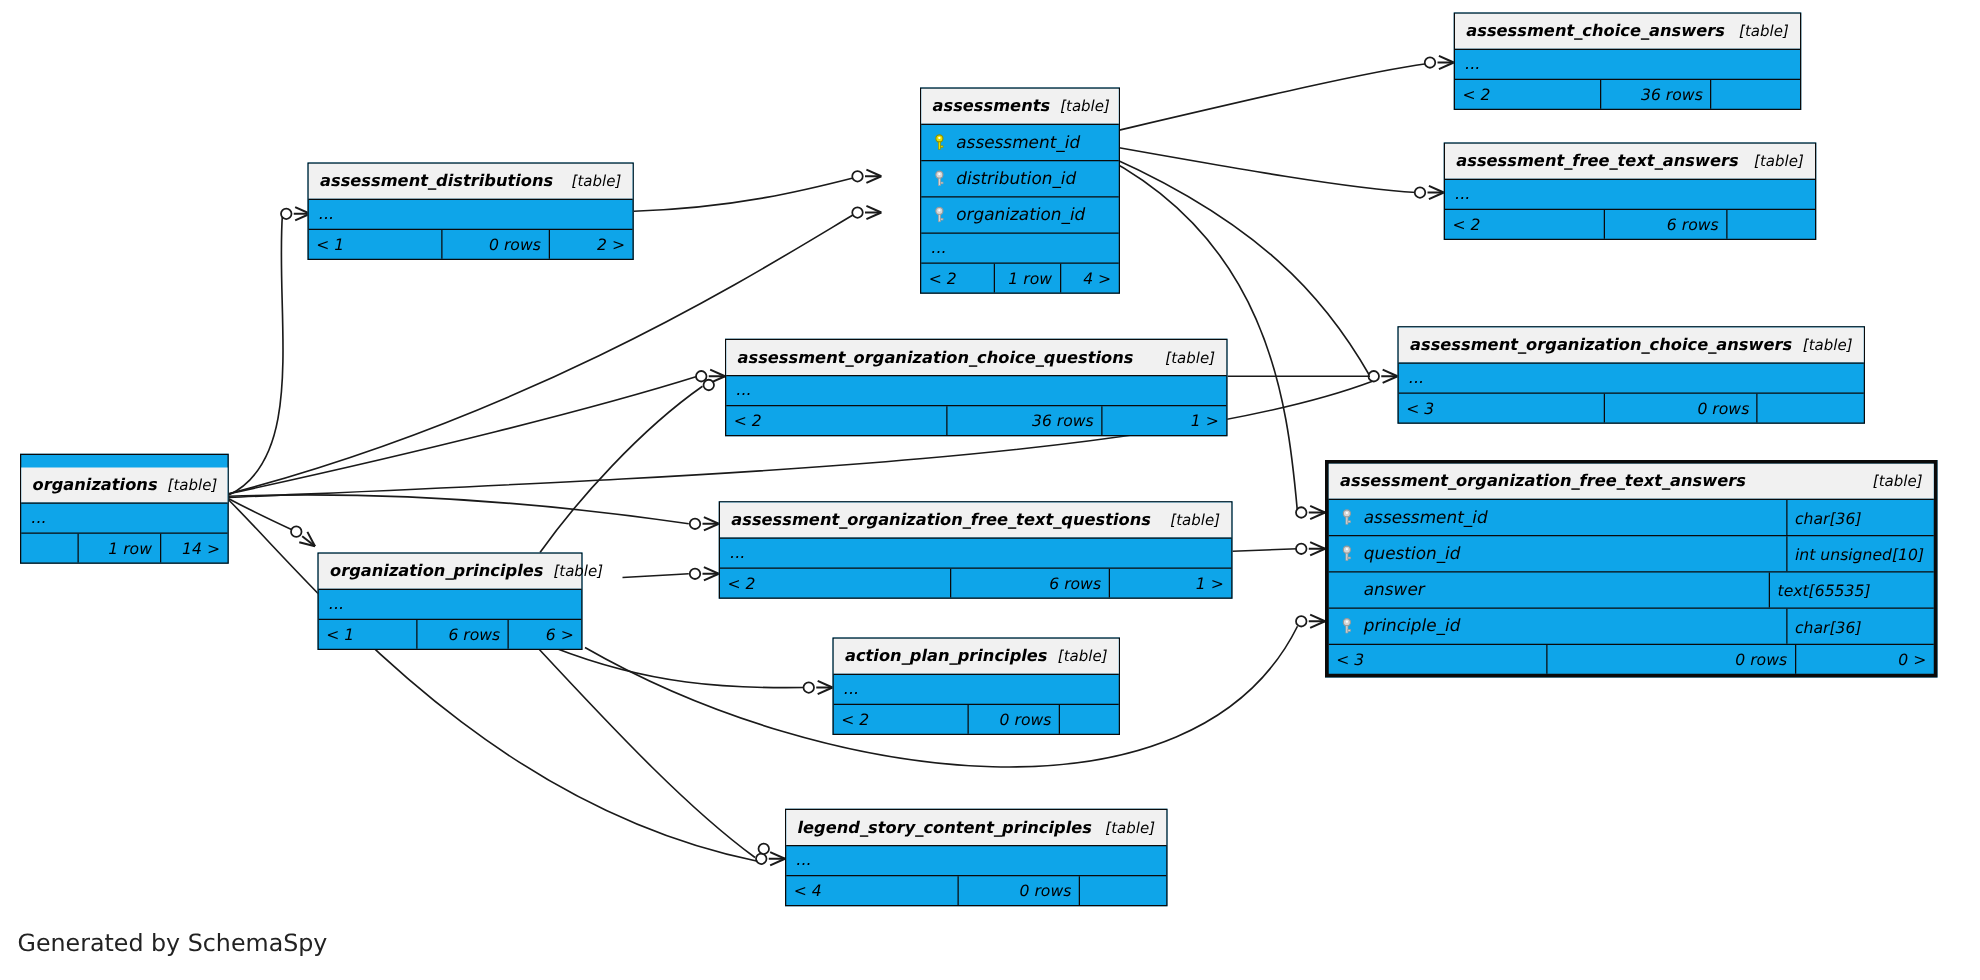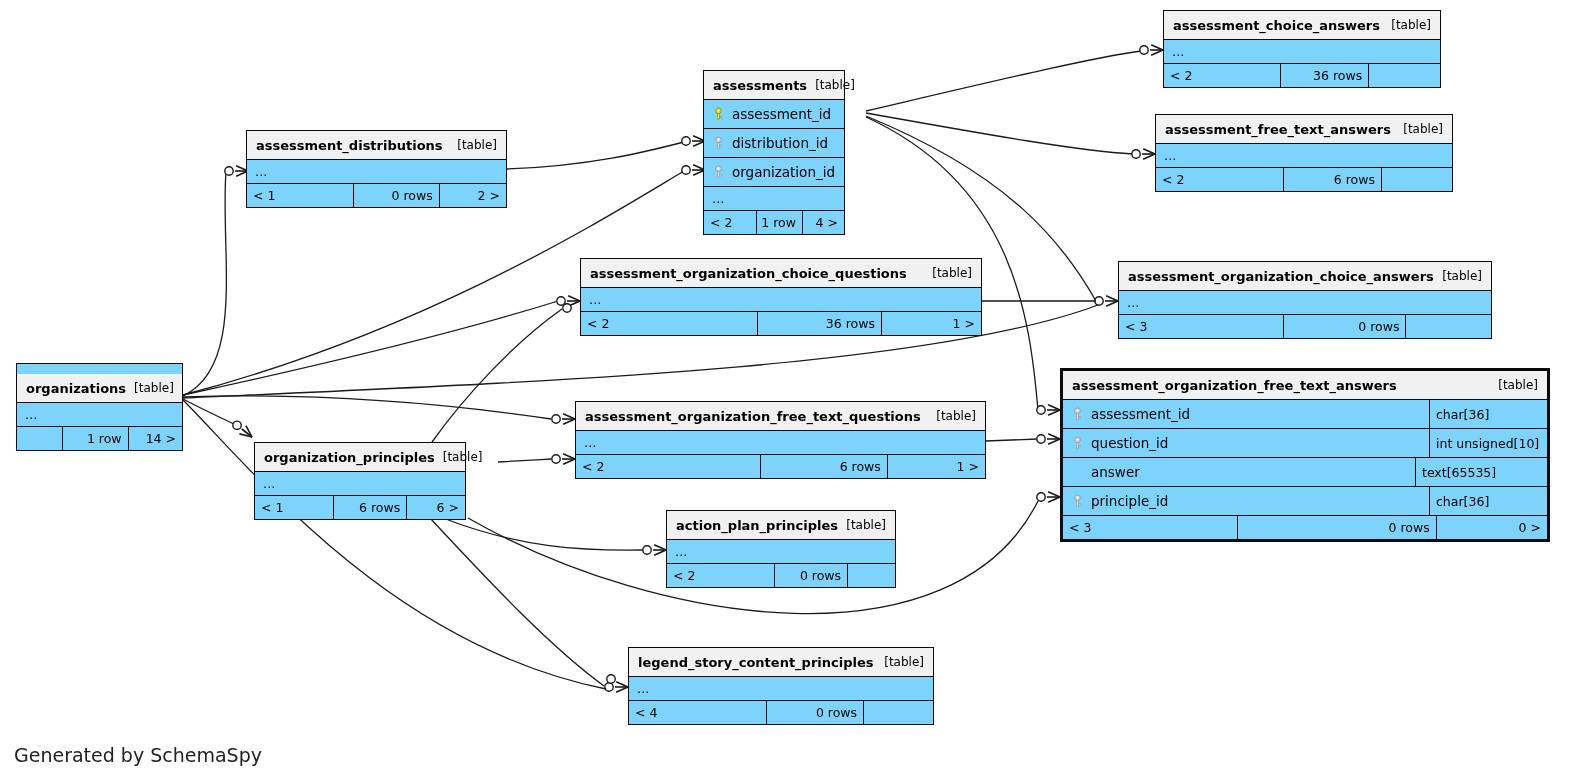--- a/index.html
+++ b/index.html
@@ -3,21 +3,21 @@
 <meta charset="utf-8">
 <style>
   * { box-sizing: border-box; margin: 0; padding: 0; }
   html,body { background:#fff; }
   #diagram {
     position: relative; width: 1584px; height: 784px;
     background: #fff; font-family: "DejaVu Sans", sans-serif; color: #000;
     overflow: hidden;
   }
   #edges { position: absolute; left: 0; top: 0; z-index: 1; }
-  .table-box { position: absolute; z-index: 2; background: #7dd3fc; border: 1.4px solid #0a0a0a; }
+  .table-box { position: absolute; z-index: 2; background: #0ea5e9; border: 1.4px solid #0a0a0a; font-style: italic; }
   .table-box.main { border: 3px solid #0a0a0a; }
   .t-header { height: 28px; display: flex; align-items: center; justify-content: space-between;
               padding: 0 9px; background: #f1f1f1; }
   .t-name { font-size: 13px; font-weight: 700; white-space: nowrap; }
   .t-tag  { font-size: 12px; padding-left: 8px; white-space: nowrap; }
   .t-row  { height: 29px; display: flex; align-items: center;
             border-top: 1px solid #0a0a0a; font-size: 13.5px; }
   .keyicon { width: 28px; min-width: 28px; display: flex; justify-content: center; align-items: center; }
   .t-label { white-space: nowrap; }
   .t-type { margin-left: auto; border-left: 1px solid #0a0a0a; height: 100%;
@@ -202,21 +202,21 @@
         <span class="t-name">assessment_free_text_answers</span>
         <span class="t-tag">[table]</span>
       </div>
       <div class="t-dots">...</div>
       <div class="t-footer">
         <span class="fc fc-l" style="width: 43%;">&lt; 2</span>
         <span class="fc fc-c" style="width: 33%;">6 rows</span>
         <span class="fc fc-r" style="width: 24%;"></span>
       </div>
     </div>
-    <div class="table-box" style="left: 703px; top: 70px; width: 142px;">
+    <div class="table-box" style="left: 736px; top: 70px; width: 160px;">
       <div class="t-header" style="background: rgb(241, 241, 241);">
         <span class="t-name">assessments</span>
         <span class="t-tag">[table]</span>
       </div>
       <div class="t-row">
         <span class="keyicon">
           <svg width="11" height="14" viewBox="0 0 12 15">
             <circle cx="6" cy="4" r="3.1" fill="#e8e000" stroke="#8f8f00" stroke-width="1"></circle>
             <circle cx="6" cy="3.5" r="1" fill="#ffffff"></circle>
             <rect x="5.1" y="7" width="1.8" height="6.4" fill="#e8e000" stroke="#8f8f00" stroke-width="0.6"></rect>
@@ -271,21 +271,21 @@
         <span class="t-name">organizations</span>
         <span class="t-tag">[table]</span>
       </div>
       <div class="t-dots">...</div>
       <div class="t-footer">
         <span class="fc fc-l" style="width: 27%;"></span>
         <span class="fc fc-c" style="width: 40%;">1 row</span>
         <span class="fc fc-r" style="width: 33%;">14 &gt;</span>
       </div>
     </div>
-    <div class="table-box" style="left: 580px; top: 258px; width: 402px;">
+    <div class="table-box" style="left: 580px; top: 271px; width: 402px;">
       <div class="t-header" style="background: rgb(241, 241, 241);">
         <span class="t-name">assessment_organization_choice_questions</span>
         <span class="t-tag">[table]</span>
       </div>
       <div class="t-dots">...</div>
       <div class="t-footer">
         <span class="fc fc-l" style="width: 44%;">&lt; 2</span>
         <span class="fc fc-c" style="width: 31%;">36 rows</span>
         <span class="fc fc-r" style="width: 25%;">1 &gt;</span>
       </div>

